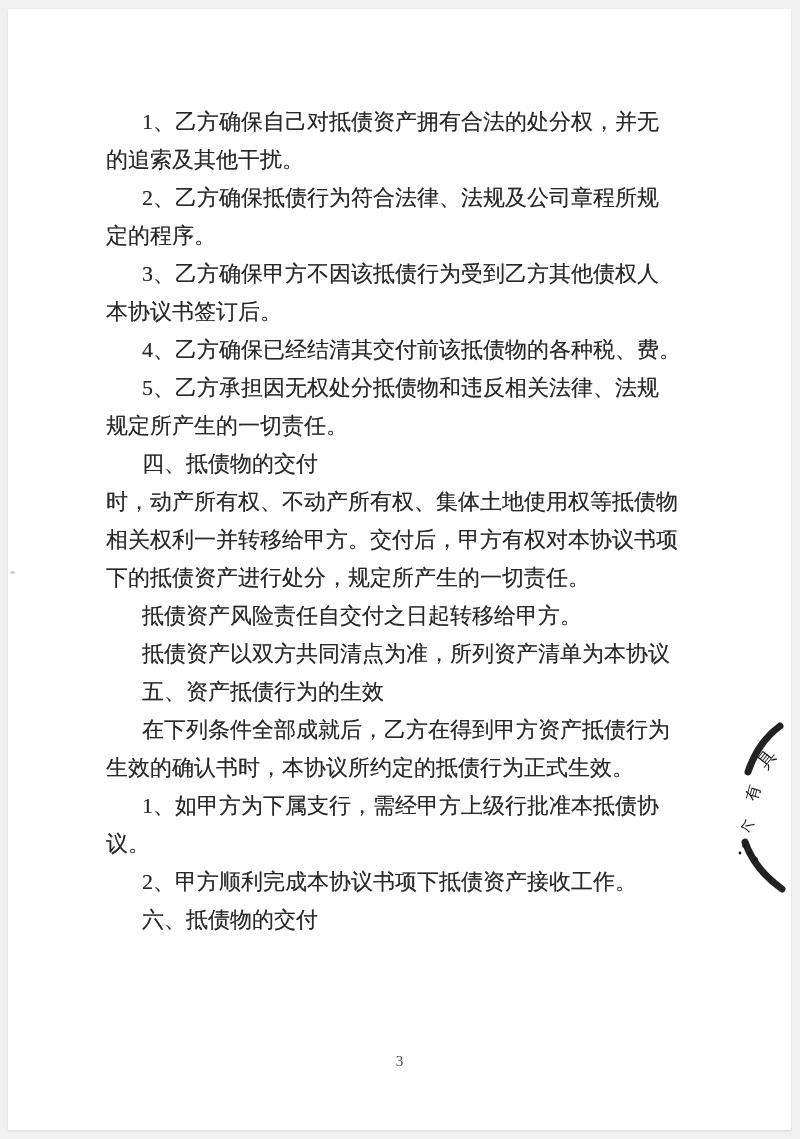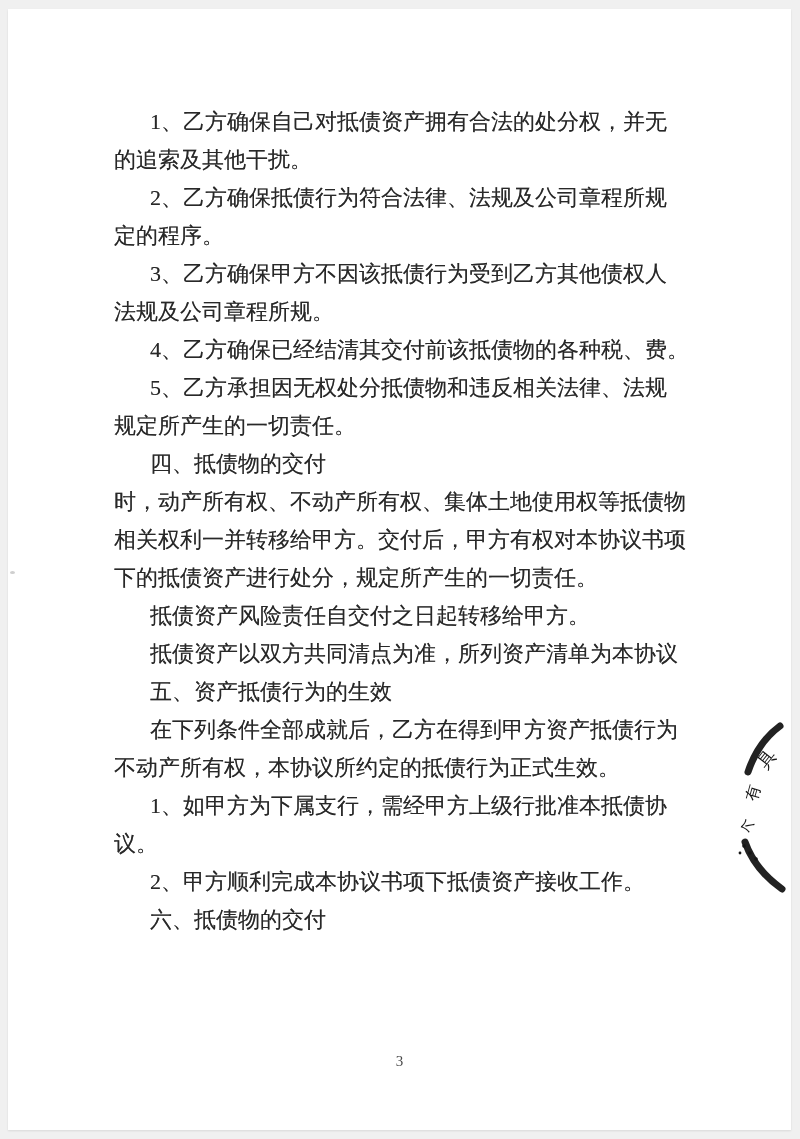--- a/index.html
+++ b/index.html
@@ -27,21 +27,20 @@
     top: 94px;
     width: 610px;
   }
   .line {
     height: 38px;
     line-height: 38px;
     font-size: 22px;
     color: #282828;
     white-space: nowrap;
     text-shadow: 0 0 0.5px rgba(40,40,40,0.55);
-    margin-left: 8px;
   }
   .line.indent {
     padding-left: 36px;
   }
   .pagenum {
     position: absolute;
     left: 0;
     width: 783px;
     top: 1044px;
     text-align: center;
@@ -71,33 +70,33 @@
 <body>
 
 <div class="paper">
 
   <div class="textblock">
     <div class="line indent">1、乙方确保自己对抵债资产拥有合法的处分权，并无</div>
     <div class="line">的追索及其他干扰。</div>
     <div class="line indent">2、乙方确保抵债行为符合法律、法规及公司章程所规</div>
     <div class="line">定的程序。</div>
     <div class="line indent">3、乙方确保甲方不因该抵债行为受到乙方其他债权人</div>
-    <div class="line">法规及公司章程所规。</div>
+    <div class="line">本协议书签订后。</div>
     <div class="line indent">4、乙方确保已经结清其交付前该抵债物的各种税、费。</div>
     <div class="line indent">5、乙方承担因无权处分抵债物和违反相关法律、法规</div>
     <div class="line">规定所产生的一切责任。</div>
     <div class="line indent">四、抵债物的交付</div>
     <div class="line">时，动产所有权、不动产所有权、集体土地使用权等抵债物</div>
     <div class="line">相关权利一并转移给甲方。交付后，甲方有权对本协议书项</div>
     <div class="line">下的抵债资产进行处分，规定所产生的一切责任。</div>
     <div class="line indent">抵债资产风险责任自交付之日起转移给甲方。</div>
     <div class="line indent">抵债资产以双方共同清点为准，所列资产清单为本协议</div>
     <div class="line indent">五、资产抵债行为的生效</div>
     <div class="line indent">在下列条件全部成就后，乙方在得到甲方资产抵债行为</div>
-    <div class="line">不动产所有权，本协议所约定的抵债行为正式生效。</div>
+    <div class="line">生效的确认书时，本协议所约定的抵债行为正式生效。</div>
     <div class="line indent">1、如甲方为下属支行，需经甲方上级行批准本抵债协</div>
     <div class="line">议。</div>
     <div class="line indent">2、甲方顺利完成本协议书项下抵债资产接收工作。</div>
     <div class="line indent">六、抵债物的交付</div>
   </div>
 
   <div class="pagenum">3</div>
 
   <div class="speck"></div>
 </div>

